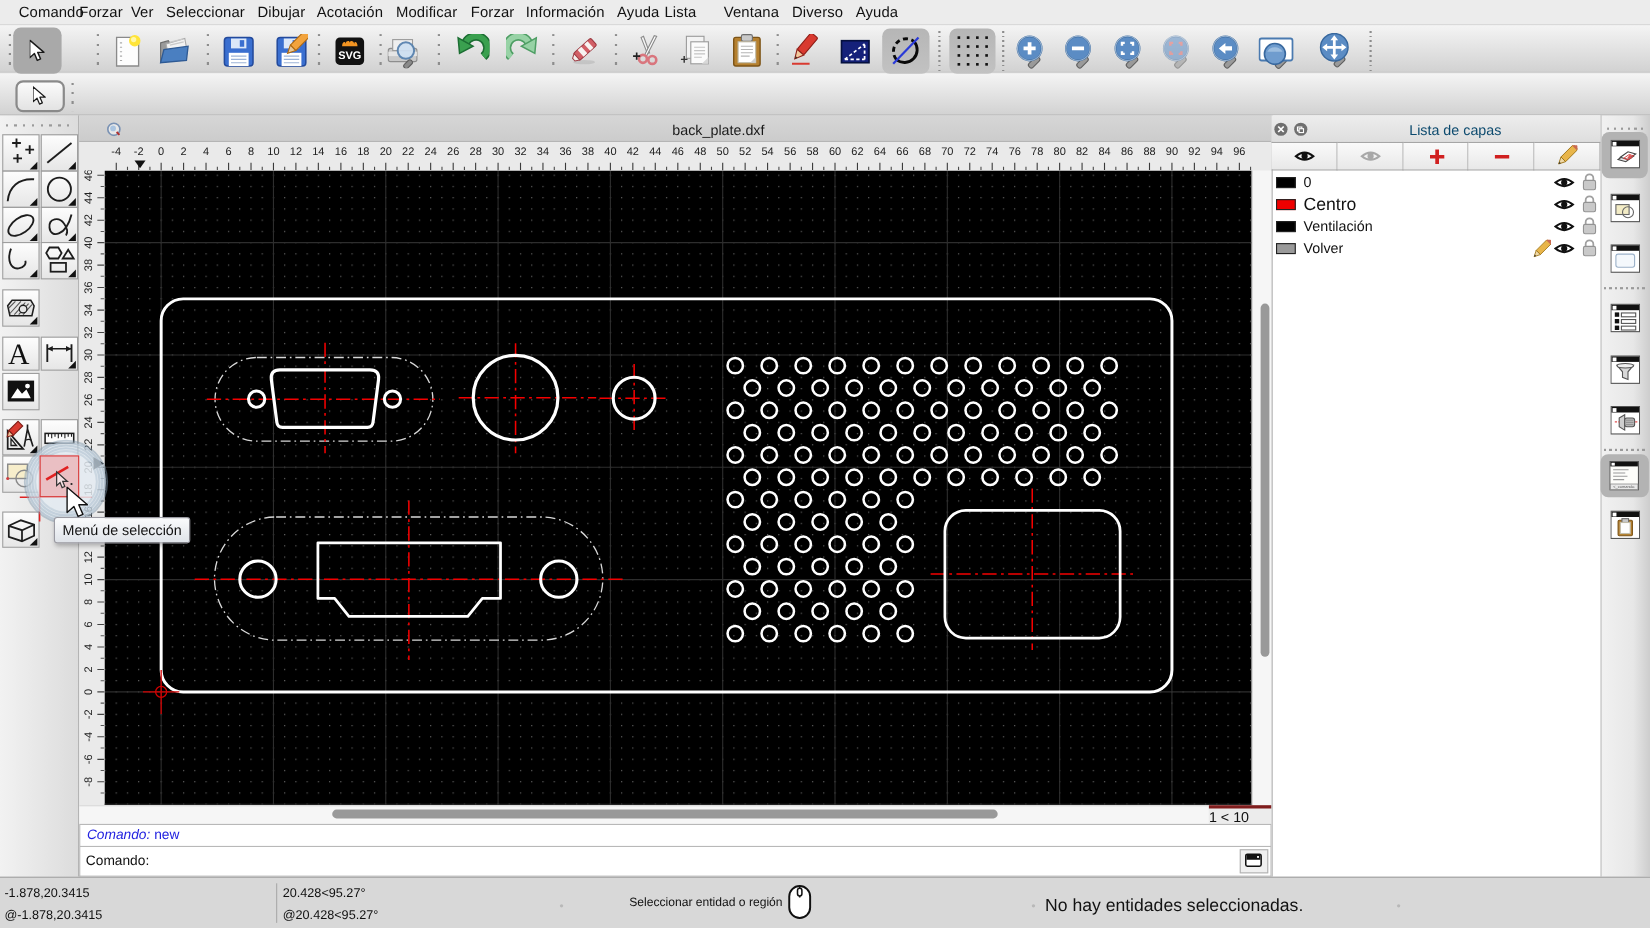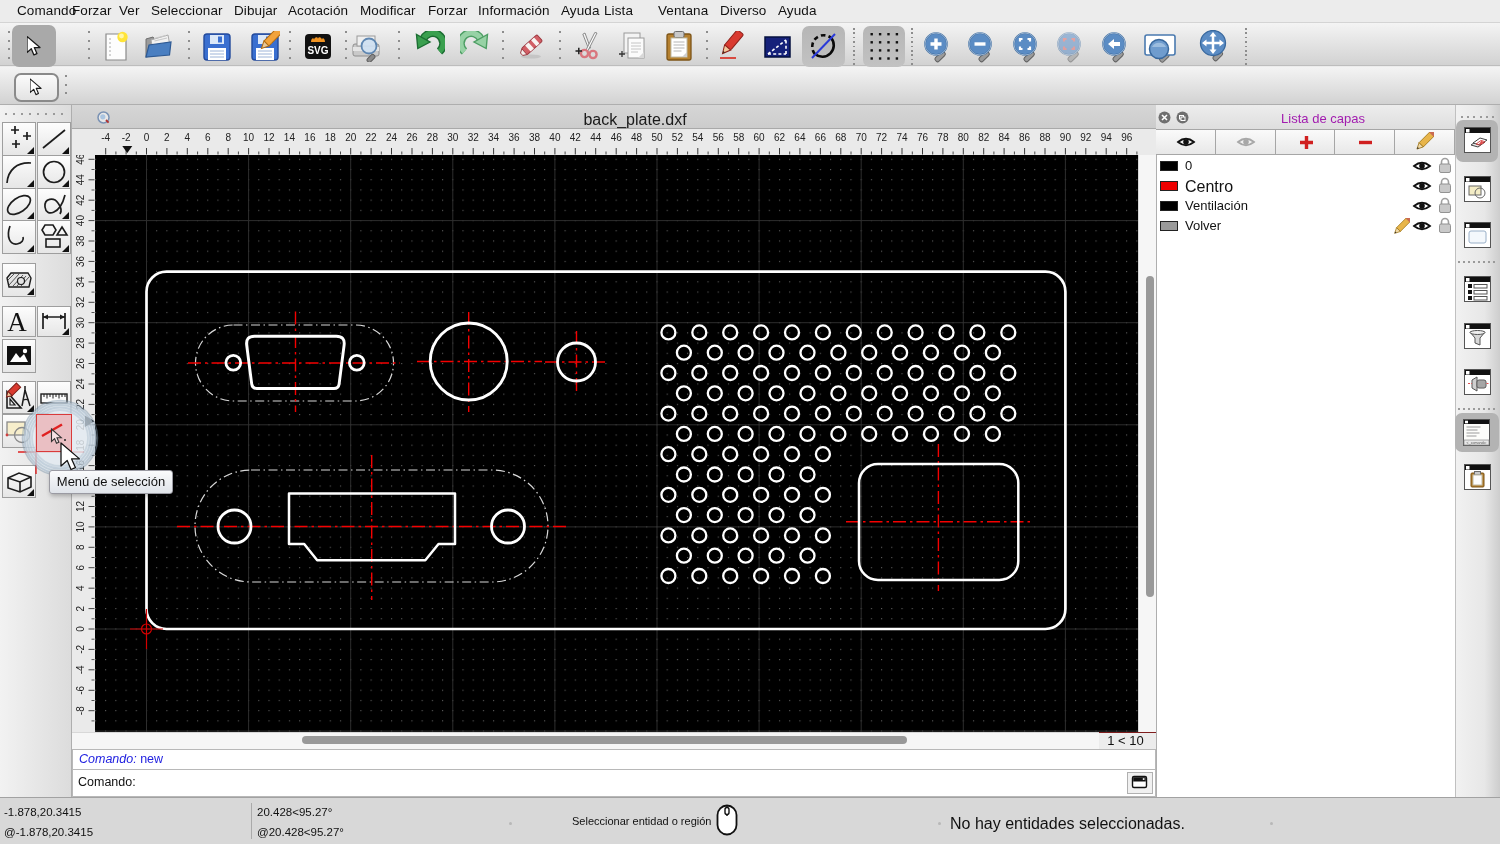--- a/index.html
+++ b/index.html
@@ -318,21 +318,21 @@
       <path d="M5 21 L25 9.5" stroke="#e02020" stroke-width="2.4"></path>
       <path d="M14.5 14 L14.5 26.5 L17.6 23.6 L19.5 28.3 L21.9 27.3 L20 22.7 L24.3 22.7 Z" fill="rgba(255,255,255,0.55)" stroke="#333" stroke-width="1.1"></path>
       <circle cx="28" cy="25" r="1" fill="#222"></circle>
     </svg></div>
 <div class="abs" style="left:72px;top:105px;width:1084px;height:24px;background:linear-gradient(#d6d6d6,#cccccc);border-bottom:1px solid #a9a9a9"></div>
 <svg style="position:absolute;left:97px;top:111px;" width="13" height="13" viewBox="0 0 13 13">
     <circle cx="6.5" cy="6.5" r="5.5" fill="#e8e8e8" stroke="#7a92b4" stroke-width="1.5"></circle>
     <circle cx="5.8" cy="5.8" r="2.6" fill="#aac4e0"></circle>
     <path d="M9 9 l2.6 2.6" stroke="#b03030" stroke-width="1.8"></path>
   </svg>
-<div class="abs" style="left:575px;top:110.5px;width:120px;font-size:16px;color:#1a1a1a;text-align:center">back_plate.dxf</div>
+<div class="abs" style="left:575px;top:110.5px;width:120px;font-size:13px;color:#1a1a1a;text-align:right">back_plate.dxf</div>
 <div class="abs" style="left:72px;top:129px;width:1084px;height:26px;background:#eaeaea"></div>
 <div class="abs" style="left:72px;top:155px;width:23px;height:577px;background:#eaeaea"></div>
 <svg style="position:absolute;left:95px;top:129px;" width="1043" height="26" viewBox="95 129 1043 26">
     <line x1="105.7" y1="148" x2="105.7" y2="154.5" stroke="#3a3a3a" stroke-width="1"></line>
     <text x="105.7" y="140.5" font-size="10" fill="#222" text-anchor="middle">-4</text>
     <line x1="115.9" y1="151.5" x2="115.9" y2="154.5" stroke="#4a4a4a" stroke-width="1"></line>
     <line x1="126.1" y1="148" x2="126.1" y2="154.5" stroke="#3a3a3a" stroke-width="1"></line>
     <text x="126.1" y="140.5" font-size="10" fill="#222" text-anchor="middle">-2</text>
     <line x1="136.3" y1="151.5" x2="136.3" y2="154.5" stroke="#4a4a4a" stroke-width="1"></line>
     <line x1="146.5" y1="148" x2="146.5" y2="154.5" stroke="#3a3a3a" stroke-width="1"></line>
@@ -715,40 +715,40 @@
     <g stroke="#d40000" stroke-width="1.2" fill="none">
       <circle cx="146.5" cy="629" r="5"></circle>
       <line x1="130" y1="629" x2="163" y2="629"></line>
       <line x1="146.5" y1="609" x2="146.5" y2="649"></line>
     </g>
   </svg>
 <div class="abs" style="left:1138px;top:155px;width:18px;height:577px;background:#f6f6f6;border-left:1px solid #d8d8d8"></div>
 <div class="abs" style="left:1146px;top:276px;width:8px;height:321px;background:#999;border-radius:4px"></div>
 <div class="abs" style="left:72px;top:732px;width:1027px;height:17px;background:#f6f6f6;border-top:1px solid #d8d8d8"></div>
 <div class="abs" style="left:302px;top:735.5px;width:605px;height:8px;background:#999;border-radius:4px"></div>
-<div class="abs" style="left:1099px;top:732px;width:57px;height:17px;background:#ececec;border-top:1px solid #7f1d1d;font-size:13px;color:#111;text-align:center;padding-right:4px;line-height:16px">1 &lt; 10</div>
+<div class="abs" style="left:1099px;top:732px;width:57px;height:17px;background:#ececec;border-top:3px solid #7f1d1d;font-size:13px;color:#111;text-align:left;padding-right:4px;line-height:16px">1 &lt; 10</div>
 <div class="abs" style="left:72px;top:749px;width:1084px;height:21px;background:#fff;border:1px solid #b8b8b8;font-size:12.5px;color:#2222e0;line-height:19px;padding-left:6px"><i>Comando:</i> new</div>
 <div class="abs" style="left:72px;top:770px;width:1084px;height:27px;background:#fff;border:1px solid #b8b8b8;border-top:none">
     <span style="position:absolute;left:5px;top:5px;font-size:12.5px;color:#111">Comando:</span>
     <div style="position:absolute;left:1054px;top:2px;width:26px;height:22px;background:#f0f0f0;border:1px solid #b0b0b0"><svg width="24" height="20" viewBox="0 0 24 20">
         <rect x="4.5" y="3.5" width="14" height="11" rx="1.5" fill="#fff" stroke="#111" stroke-width="1.4"></rect>
         <path d="M5.2 4.2 h12.6 v4.3 h-12.6 Z" fill="#111"></path>
         <rect x="14.8" y="5.2" width="1.7" height="1.7" fill="#fff"></rect>
       </svg></div>
   </div>
 <div class="abs" style="left:1156px;top:105px;width:299px;height:692px;background:#fff;border-left:1px solid #aeaeae"></div>
 <div class="abs" style="left:1156px;top:105px;width:299px;height:24px;background:linear-gradient(#ededed,#dedede)"></div>
 <svg style="position:absolute;left:1158px;top:111px;" width="32" height="13" viewBox="0 0 32 13">
     <circle cx="6.5" cy="6.5" r="6" fill="#6f6f6f"></circle>
     <path d="M4 4 l5 5 M9 4 l-5 5" stroke="#fff" stroke-width="1.6"></path>
     <circle cx="24.5" cy="6.5" r="6" fill="#6f6f6f"></circle>
     <rect x="21.5" y="4.5" width="4" height="3.5" fill="none" stroke="#fff"></rect>
     <rect x="23" y="6" width="4" height="3.5" fill="#6f6f6f" stroke="#fff"></rect>
   </svg>
-<div class="abs" style="left:1223px;top:111px;width:200px;font-size:13px;color:#a21caf;text-align:center">Lista de capas</div>
+<div class="abs" style="left:1223px;top:111px;width:200px;font-size:13px;color:#0c4a6e;text-align:center">Lista de capas</div>
 <div class="abs" style="left:1156.0px;top:129px;width:59.8px;height:26px;background:linear-gradient(#fafafa,#e8e8e8);border:1px solid #a6a6a6;border-left:none"></div>
 <div class="abs" style="left:1215.8px;top:129px;width:59.8px;height:26px;background:linear-gradient(#fafafa,#e8e8e8);border:1px solid #a6a6a6;border-left:none"></div>
 <div class="abs" style="left:1275.6px;top:129px;width:59.8px;height:26px;background:linear-gradient(#fafafa,#e8e8e8);border:1px solid #a6a6a6;border-left:none"></div>
 <div class="abs" style="left:1335.4px;top:129px;width:59.8px;height:26px;background:linear-gradient(#fafafa,#e8e8e8);border:1px solid #a6a6a6;border-left:none"></div>
 <div class="abs" style="left:1395.2px;top:129px;width:59.8px;height:26px;background:linear-gradient(#fafafa,#e8e8e8);border:1px solid #a6a6a6;border-left:none"></div>
 <svg style="position:absolute;left:1176px;top:134px;" width="20" height="16" viewBox="0 0 20 16">
     <path d="M2 8 Q10 1.5 18 8 Q10 14.5 2 8 Z" fill="none" stroke="#111" stroke-width="1.8"></path>
     <circle cx="10" cy="8" r="2.8" fill="#111"></circle>
   </svg>
 <svg style="position:absolute;left:1236px;top:134px;" width="20" height="16" viewBox="0 0 20 16">

